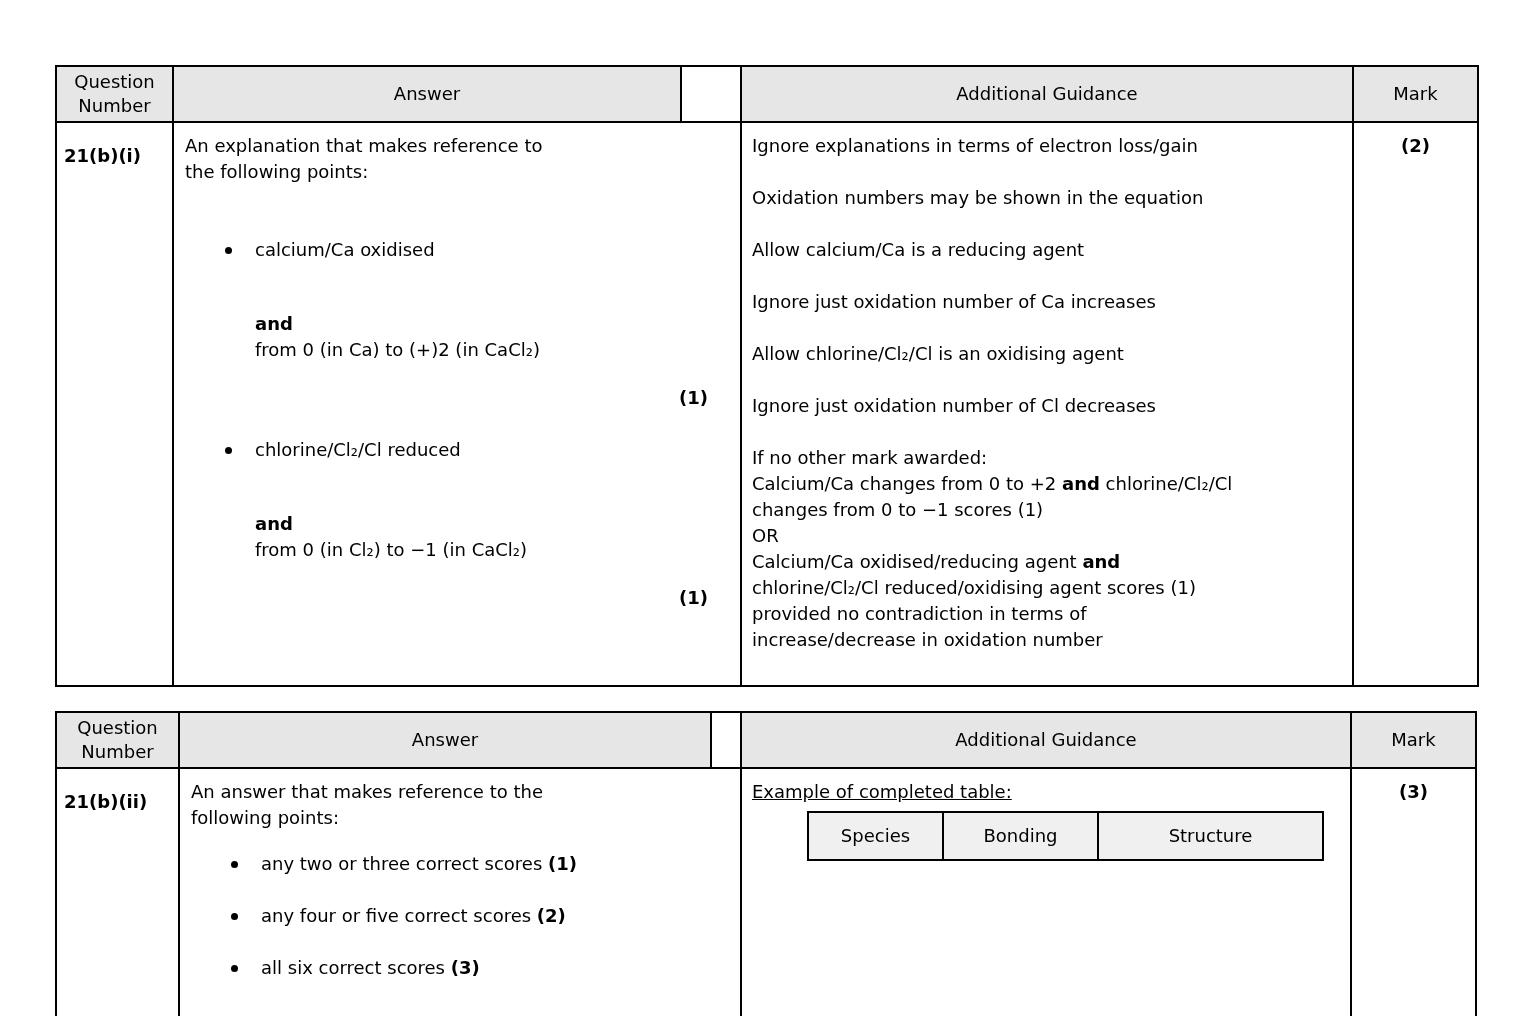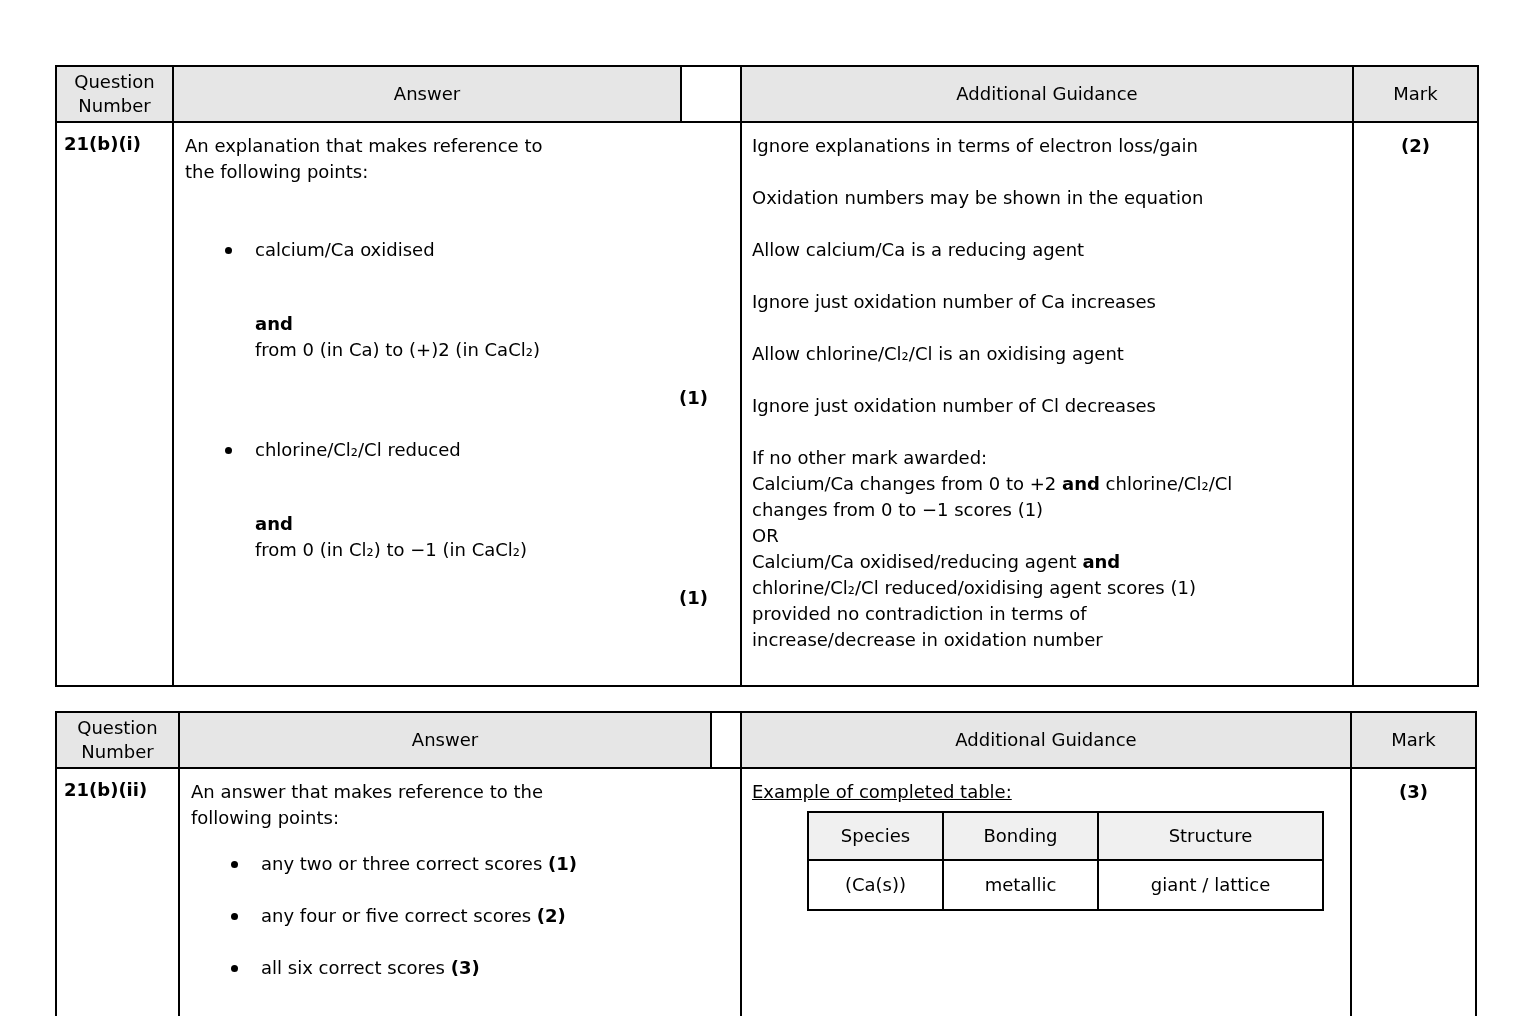--- a/index.html
+++ b/index.html
@@ -31,21 +31,21 @@
     text-align: center;
     vertical-align: middle;
     line-height: 24px;
     padding: 3px 2px;
     height: 48px;
   }
   th.h.blank { background: #ffffff; }
   td { vertical-align: top; }
   td.qnum {
     font-weight: 700;
-    padding: 8px 4px 8px 7px;
+    padding: 20px 4px 8px 7px;
   }
   td.answer { padding: 10px 32px 10px 11px; }
   td.guidance { padding: 10px 10px 20px 10px; }
   td.mark {
     font-weight: 700;
     text-align: center;
     padding: 10px 4px;
   }
   tr.t1row > td { height: 564px; }
   tr.t2row > td { height: 250px; }
@@ -217,25 +217,20 @@
                 <col class="col-structure">
             </colgroup>
             <thead>
               <tr>
                 <th>Species</th>
                 <th>Bonding</th>
                 <th>Structure</th>
               </tr>
             </thead>
             <tbody>
-              <tr>
-                <td>(Ca(s))</td>
-                <td>metallic</td>
-                <td>giant / lattice</td>
-              </tr>
             </tbody>
           </table>
         </td>
         <td class="mark">(3)</td>
       </tr>
     </tbody>
   </table>
 
 </div>
 

